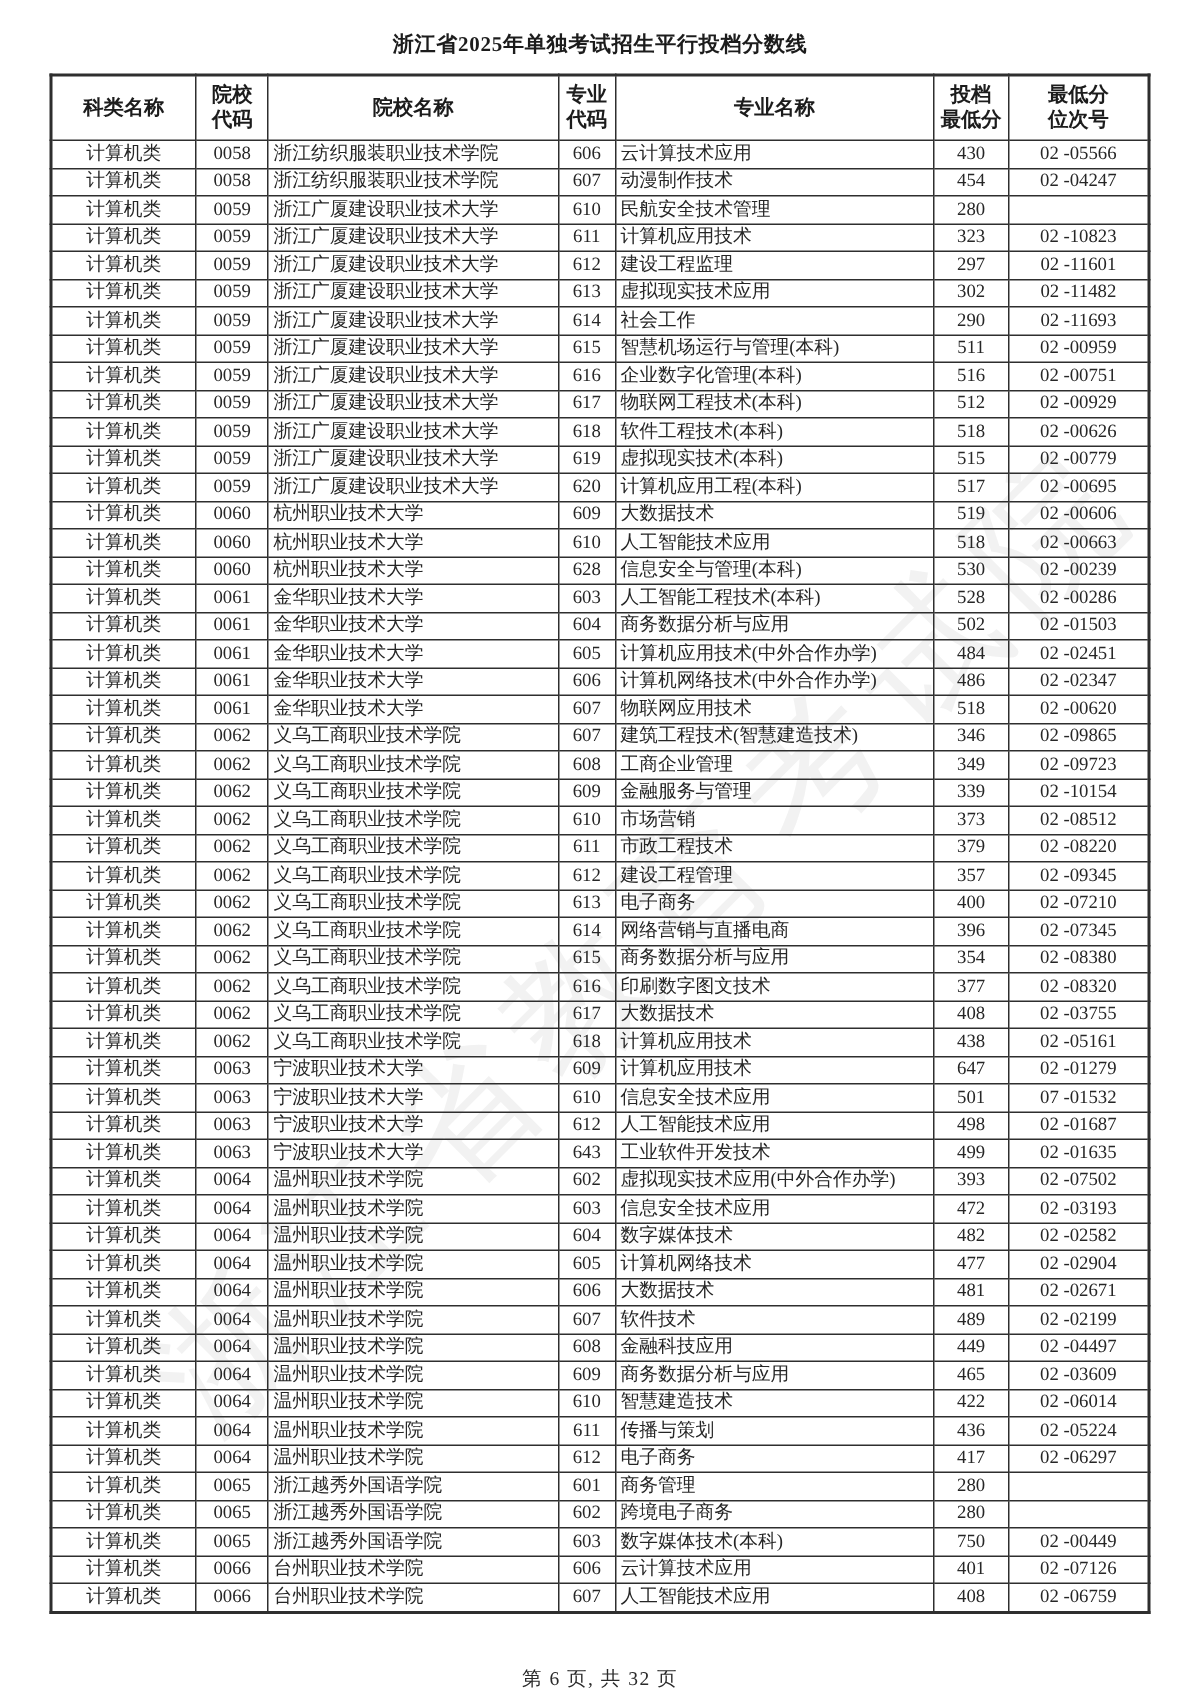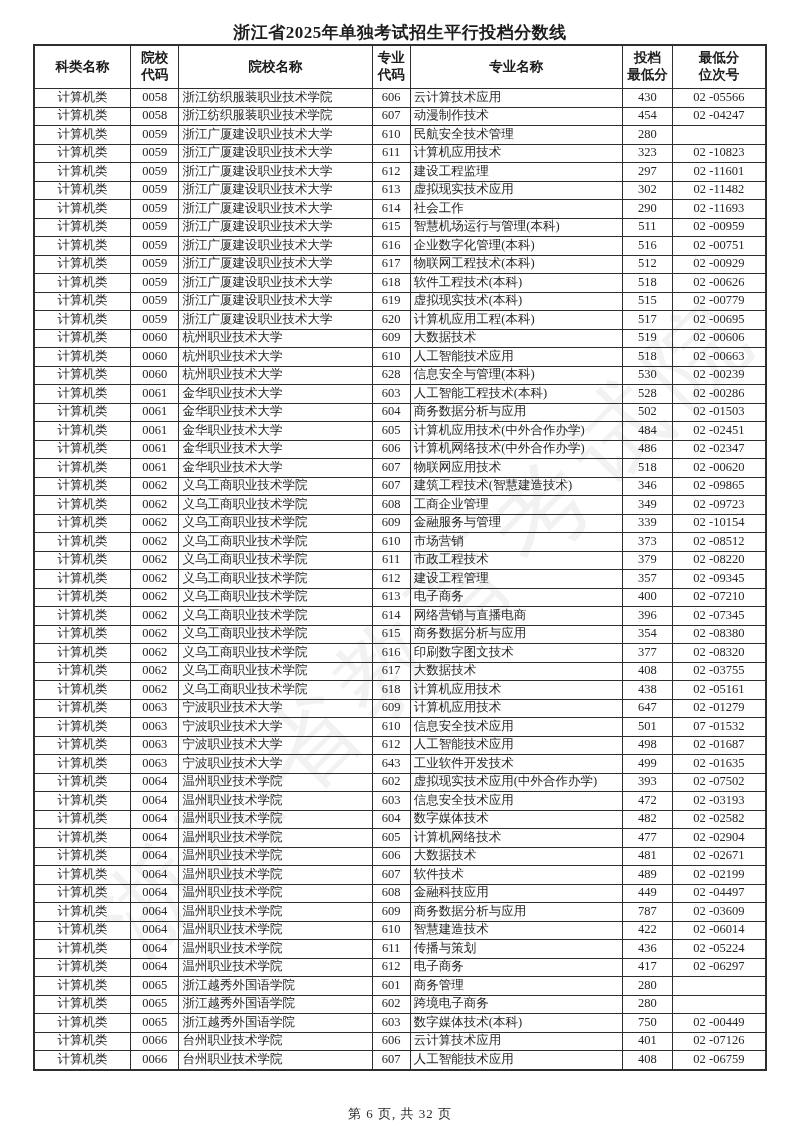--- a/index.html
+++ b/index.html
@@ -22,28 +22,28 @@
     white-space: nowrap;
     color: rgba(110, 110, 110, 0.09);
     z-index: 0;
     pointer-events: none;
     user-select: none;
   }
   .content { position: relative; z-index: 1; }
   .title {
     text-align: center;
     padding-top: 21px;
-    font-size: 17px;
+    font-size: 14px;
     font-weight: bold;
     color: #1c1c1c;
     letter-spacing: 0.5px;
   }
   table.scores {
     width: 734px;
-    margin: 0 auto 0 auto;
+    margin: 10px auto 0 auto;
     border-collapse: collapse;
     table-layout: fixed;
     background: transparent;
   }
   table.scores th, table.scores td {
     border: 1px solid #2e2e2e;
     background: transparent;
     overflow: hidden;
   }
   table.scores { border: 2px solid #2e2e2e; }
@@ -505,21 +505,21 @@
             <td class="c4">金融科技应用</td>
             <td class="c5">449</td>
             <td class="c6">02 -04497</td>
           </tr>
           <tr>
             <td class="c0">计算机类</td>
             <td class="c1">0064</td>
             <td class="c2">温州职业技术学院</td>
             <td class="c3">609</td>
             <td class="c4">商务数据分析与应用</td>
-            <td class="c5">787</td>
+            <td class="c5">465</td>
             <td class="c6">02 -03609</td>
           </tr>
           <tr>
             <td class="c0">计算机类</td>
             <td class="c1">0064</td>
             <td class="c2">温州职业技术学院</td>
             <td class="c3">610</td>
             <td class="c4">智慧建造技术</td>
             <td class="c5">422</td>
             <td class="c6">02 -06014</td>

